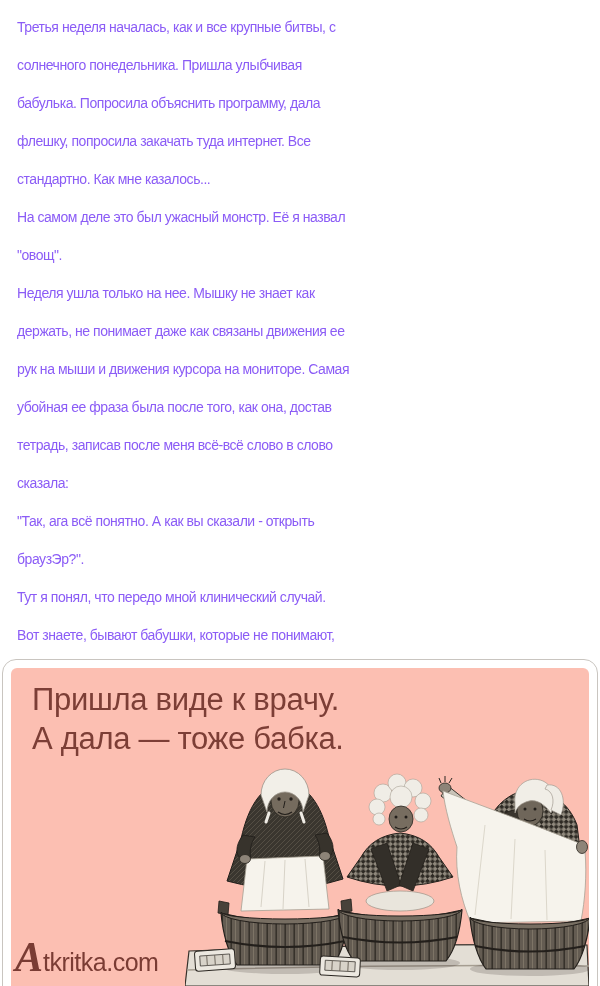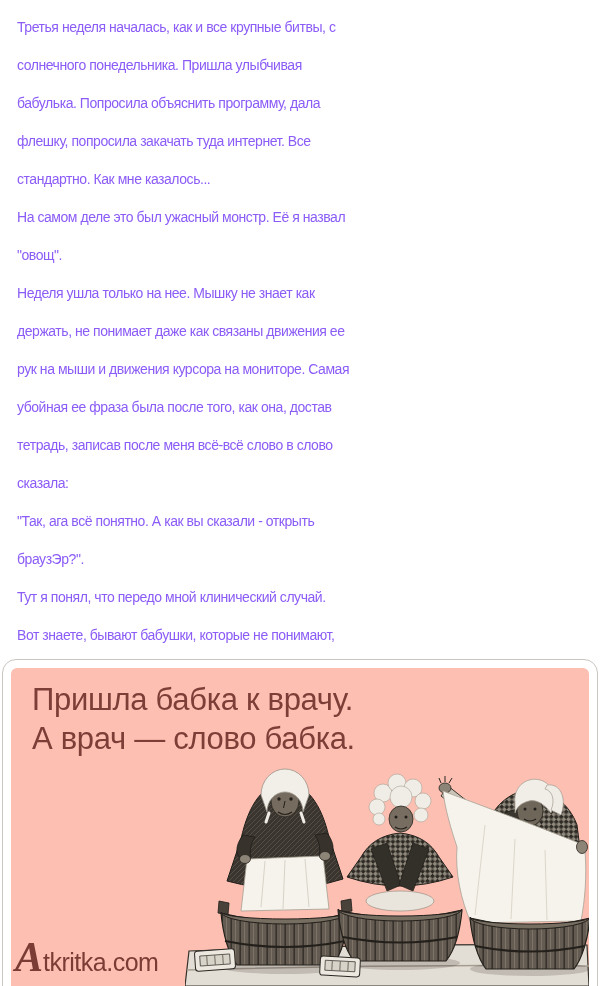--- a/index.html
+++ b/index.html
@@ -96,22 +96,22 @@
 которые не понимают и не хотят пытаться. Им нужен
 стимул (положительный в виде похвали или
 отрицательный типа вас уволят если не поймете). А
 есть она - не понимает ничего и не понимает, что она
 ничего не понимает.</div>
 
 <div class="card">
   <div class="card-inner">
 
     <div class="caption">
-      <div>Пришла бабка к врачу.</div>
-      <div>А врач — слово бабка.</div>
+      <div>Пришла виде к врачу.</div>
+      <div>А дала — тоже бабка.</div>
     </div>
 
     <svg class="illustration" viewBox="0 0 404 231" xmlns="http://www.w3.org/2000/svg">
       <defs>
         <pattern id="checks" width="7" height="7" patternUnits="userSpaceOnUse" patternTransform="rotate(45)">
           <rect width="7" height="7" fill="#8f887c"></rect>
           <rect width="3.5" height="3.5" fill="#2e2a24"></rect>
           <rect x="3.5" y="3.5" width="3.5" height="3.5" fill="#2e2a24"></rect>
         </pattern>
         <pattern id="hatch" width="5" height="5" patternUnits="userSpaceOnUse">

